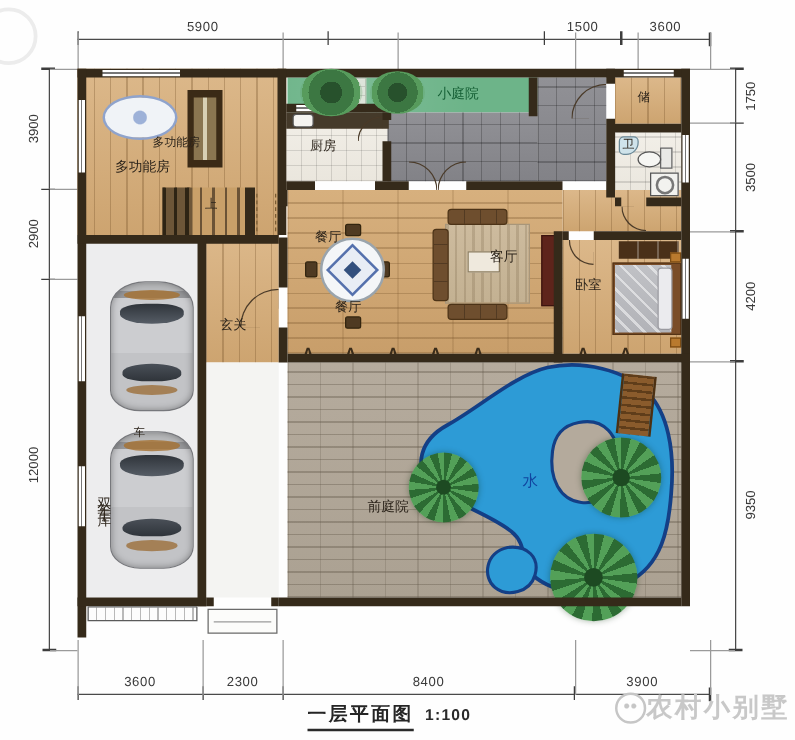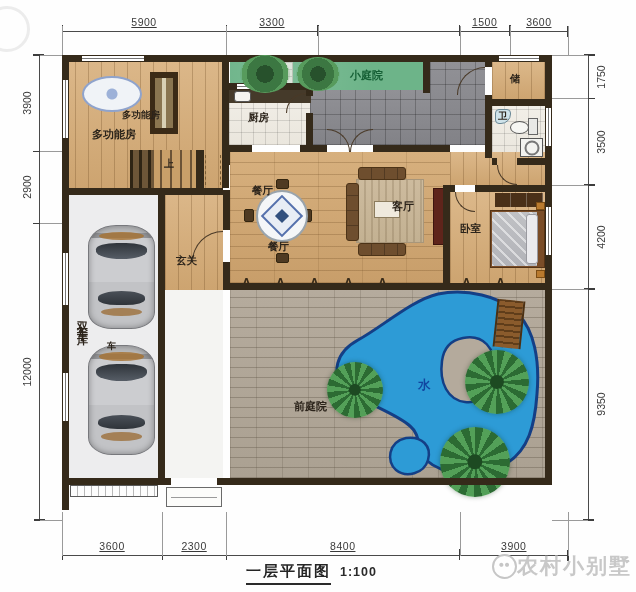--- a/index.html
+++ b/index.html
@@ -5,21 +5,21 @@
   html,body{margin:0;padding:0;background:#fff;}
   *{box-sizing:border-box;}
   .stage{position:relative;width:636px;height:592px;background:#fefefe;overflow:hidden;
          font-family:"Liberation Sans","DejaVu Sans",sans-serif;}
   .stage *{position:absolute;}
   
   .dim{display:flex;}
   .dim.h{flex-direction:row;height:26px;}
   .dim.h .seg{position:relative;flex-basis:0;height:100%;border-bottom:1px solid #4a4a4a;}
   .dim.h .dlab{position:absolute;left:0;right:0;bottom:3px;text-align:center;
-               font-size:10.5px;color:#3a3a3a;letter-spacing:.5px;text-decoration:underline;}
+               font-size:10.5px;color:#3a3a3a;letter-spacing:.5px;}
   .dim.h .tick{position:absolute;left:-.5px;bottom:-5px;width:1.4px;height:11px;background:#3d3d3d;}
   .dim.h .tick.end{left:auto;right:-.5px;}
   .dim.v{flex-direction:column;width:24px;}
   .dim.v .seg{position:relative;flex-basis:0;width:100%;}
   .dim.left .seg{border-right:1px solid #4a4a4a;}
   .dim.right .seg{border-left:1px solid #4a4a4a;}
   .dim.v .dlab{position:absolute;top:50%;font-size:10.5px;color:#3a3a3a;
                writing-mode:vertical-rl;transform:translateY(-50%) rotate(180deg);}
   .dim.left .dlab{right:6px;}
   .dim.right .dlab{left:6px;}
@@ -45,21 +45,21 @@
     linear-gradient(#919196,#828287);z-index:1;}
   .grass{background:#6db489;background-image:radial-gradient(circle at 30% 40%,rgba(255,255,255,.10),transparent 60%);z-index:1;}
   .brick{background-image:repeating-linear-gradient(0deg,rgba(90,80,65,.35) 0 1px,transparent 1px 10px),
     repeating-linear-gradient(90deg,rgba(90,80,65,.22) 0 1px,transparent 1px 26px),
     linear-gradient(#b5ab9d,#aba192);z-index:1;}
   .plain{z-index:1;}
   .win{background:#fff;z-index:16;}
   .win.h2{background:linear-gradient(#fff 0 2px,#777 2px 3px,#fff 3px 100%);}
   .win.v2{background:linear-gradient(90deg,#fff 0 2px,#777 2px 3px,#fff 3px 100%);}
   .qa{border:1.3px solid #4a3a28;background:transparent;z-index:25;}
-  .rl{font-weight:700;color:#2c241b;line-height:1.05;z-index:40;white-space:nowrap;}
+  .rl{font-weight:400;color:#2c241b;line-height:1.05;z-index:40;white-space:nowrap;text-align:right;}
   .dashes{border-left:1px dashed #7a5c33;border-right:1px dashed #7a5c33;z-index:12;}
   
   .rug{background:radial-gradient(circle at 50% 50%,#9db1d8 0 5px,#f0f3f7 6px 70%);
        border:2px solid #8fa3cc;border-radius:50%;z-index:10;}
   .cabinet{background:#3b2a16;z-index:10;}
   .cabinet::after{content:"";position:absolute;left:5px;right:5px;top:6px;bottom:6px;
        background:linear-gradient(90deg,#8a7550 0 40%,#d9d0b4 40% 60%,#8a7550 60% 100%);}
   .stairs{background:repeating-linear-gradient(90deg,#6b5336 0 2px,#c9a069 2px 10px);z-index:10;}
   .stairs::after{content:"";position:absolute;left:0;top:0;width:36%;height:100%;
        background:repeating-linear-gradient(90deg,#2e2414 0 3px,#6d5638 3px 9px);}
@@ -133,24 +133,20 @@
 
 <div class="stage">
 
   <div class="ghost"></div>
 
   <div class="dim h top" style="left:62px;top:6px;width:506px;">
       <div class="seg" style="flex-grow: 5900;">
         <span class="dlab">5900</span>
         <i class="tick"></i>
       </div>
-      <div class="seg" style="flex-grow: 3300;">
-        <span class="dlab">3300</span>
-        <i class="tick"></i>
-      </div>
       <div class="seg" style="flex-grow: 5100;">
         <i class="tick"></i>
       </div>
       <div class="seg" style="flex-grow: 1800;">
         <span class="dlab">1500</span>
         <i class="tick"></i>
       </div>
       <div class="seg" style="flex-grow: 2100;">
         <span class="dlab">3600</span>
         <i class="tick"></i>

